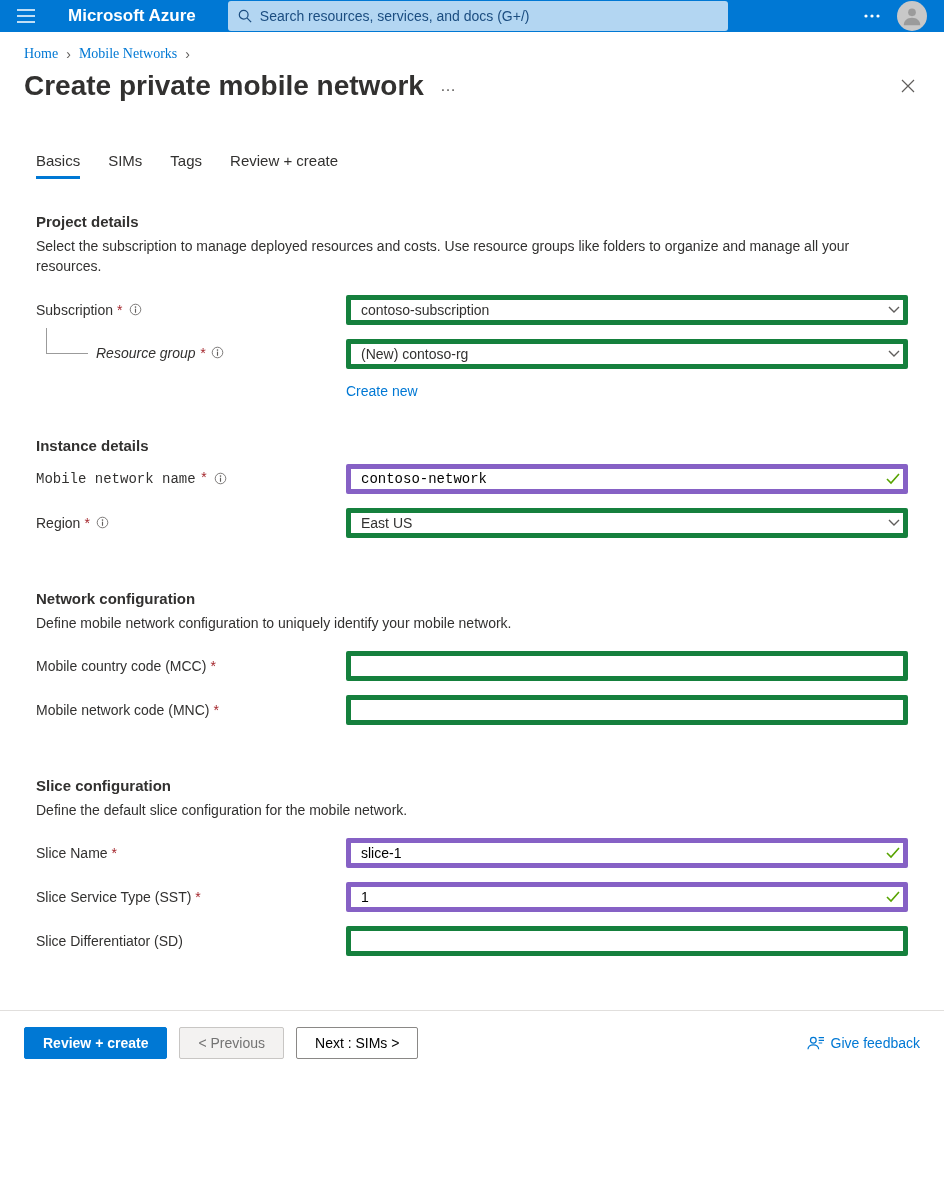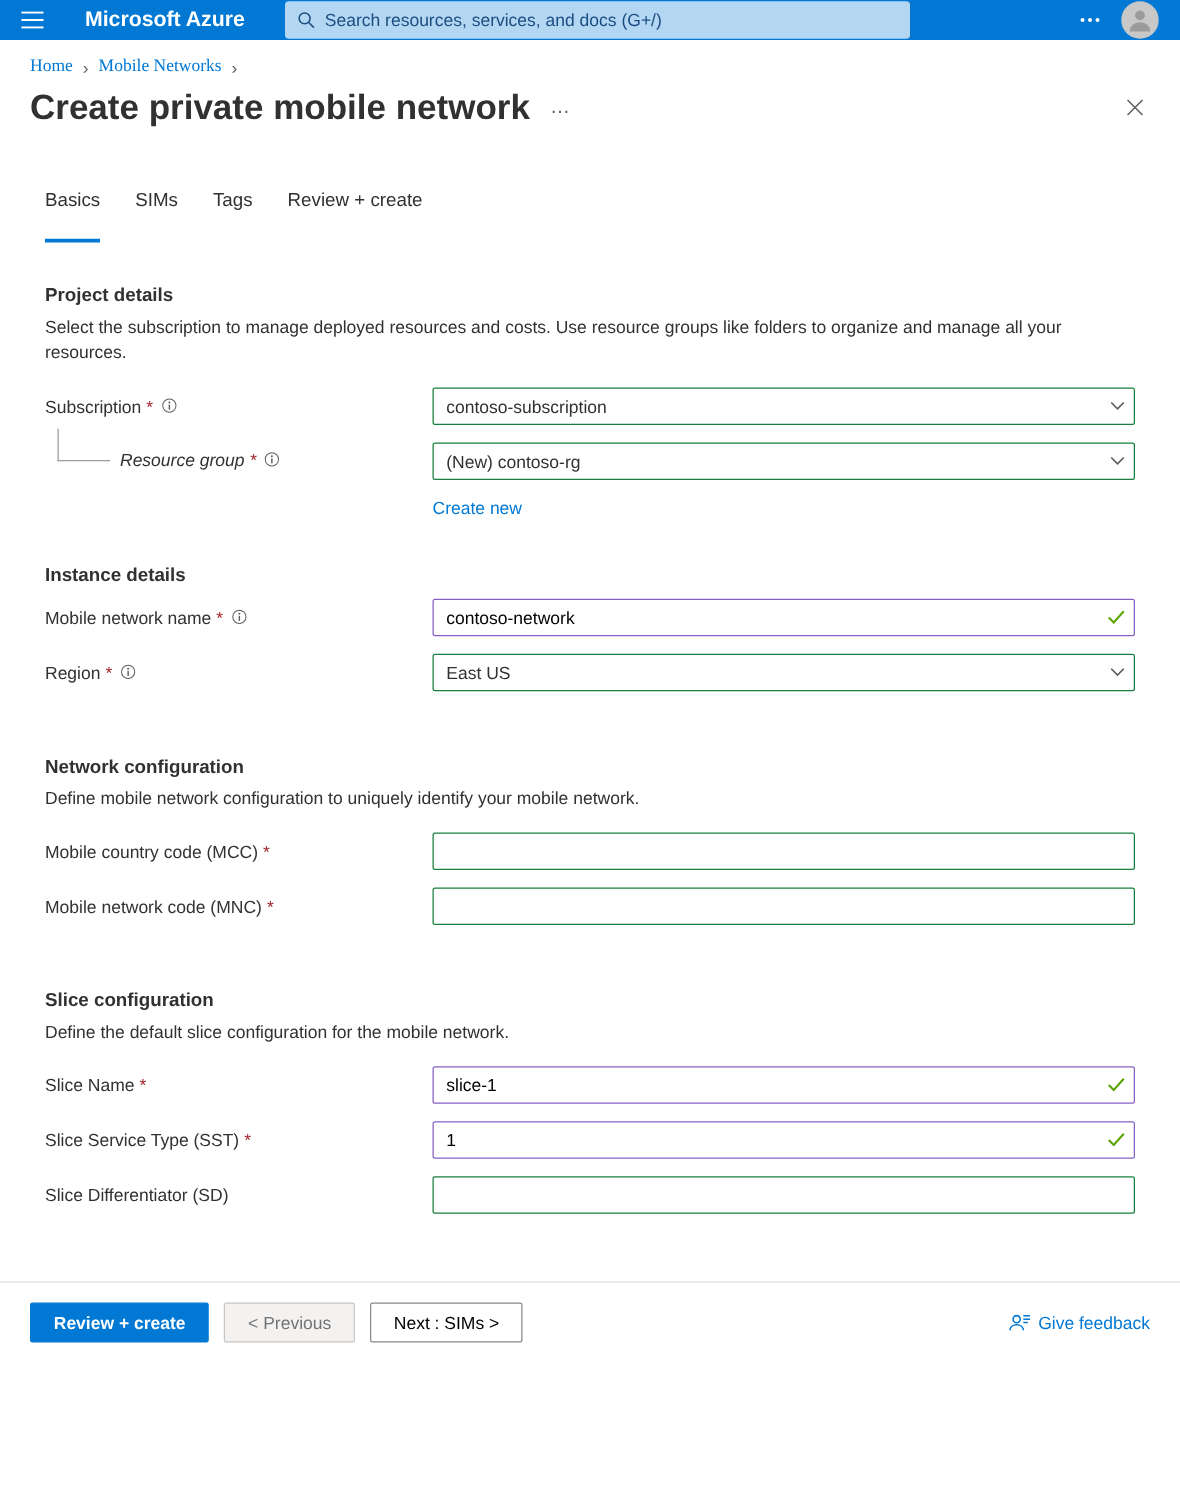--- a/index.html
+++ b/index.html
@@ -104,21 +104,21 @@
     display: flex; align-items: center; justify-content: center;
   }
   
   .tabs {
     display: flex;
     gap: 28px;
     padding: 30px 36px 0 36px;
     border-bottom: none;
   }
   .tab {
-    padding: 0 0 22px 0;
+    padding: 0 0 7px 0;
     font-size: 15px;
     color: #323130;
     cursor: pointer;
     border-bottom: 3px solid transparent;
   }
   .tab.active {
     border-bottom-color: #0078d4;
     font-weight: 400;
   }
   
@@ -157,21 +157,21 @@
     align-items: center;
     margin-left: 2px;
   }
   .field-control {
     flex: 1;
     position: relative;
   }
   .select-box, .text-input {
     width: 100%;
     height: 30px;
-    border: 1px solid #15803d;
+    border: 5px solid #15803d;
     border-radius: 2px;
     background: #fff;
     padding: 0 30px 0 10px;
     font-size: 14px;
     font-family: inherit;
     outline: none;
     display: flex;
     align-items: center;
   }
   .text-input { padding-right: 20px; }
@@ -372,21 +372,21 @@
     </div>
   </div>
   <div class="sub-link">
     <a href="#">Create new</a>
   </div>
 
   <div class="spacer-section"></div>
 
   <div class="section-title">Instance details</div>
 
-  <div class="field-row" style="margin-top:10px;">
+  <div class="field-row" style="margin-top:10px;font-family:Liberation Mono, monospace;">
     <div class="field-label">
       <span>Mobile network name</span>
       <span class="req">*</span>
       <span class="info-icon">
         <svg width="13" height="13" viewBox="0 0 16 16">
             <circle cx="8" cy="8" r="6.5" stroke="#605e5c" fill="none"></circle>
             <circle cx="8" cy="5" r="1" fill="#605e5c"></circle>
             <rect x="7.3" y="7" width="1.4" height="5" fill="#605e5c"></rect>
           </svg>
       </span>

